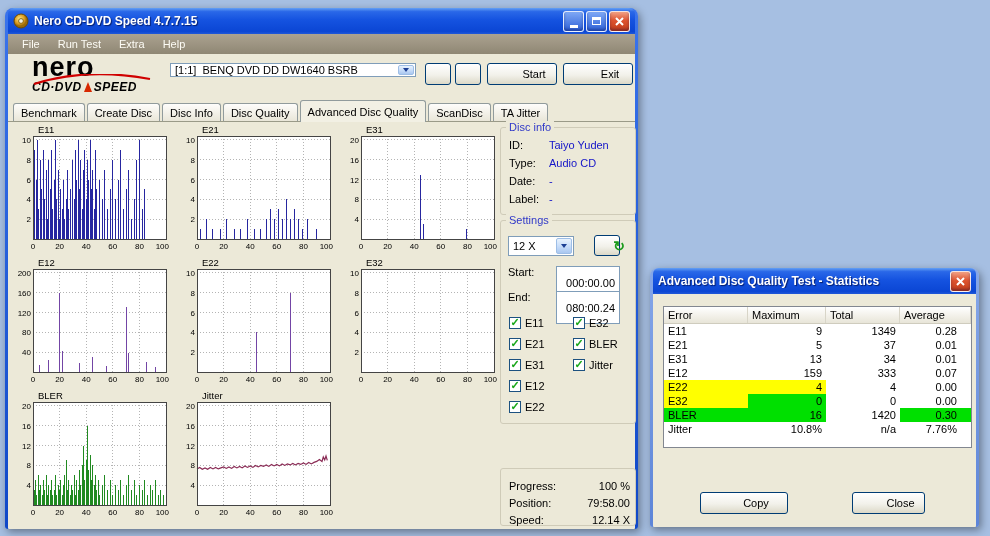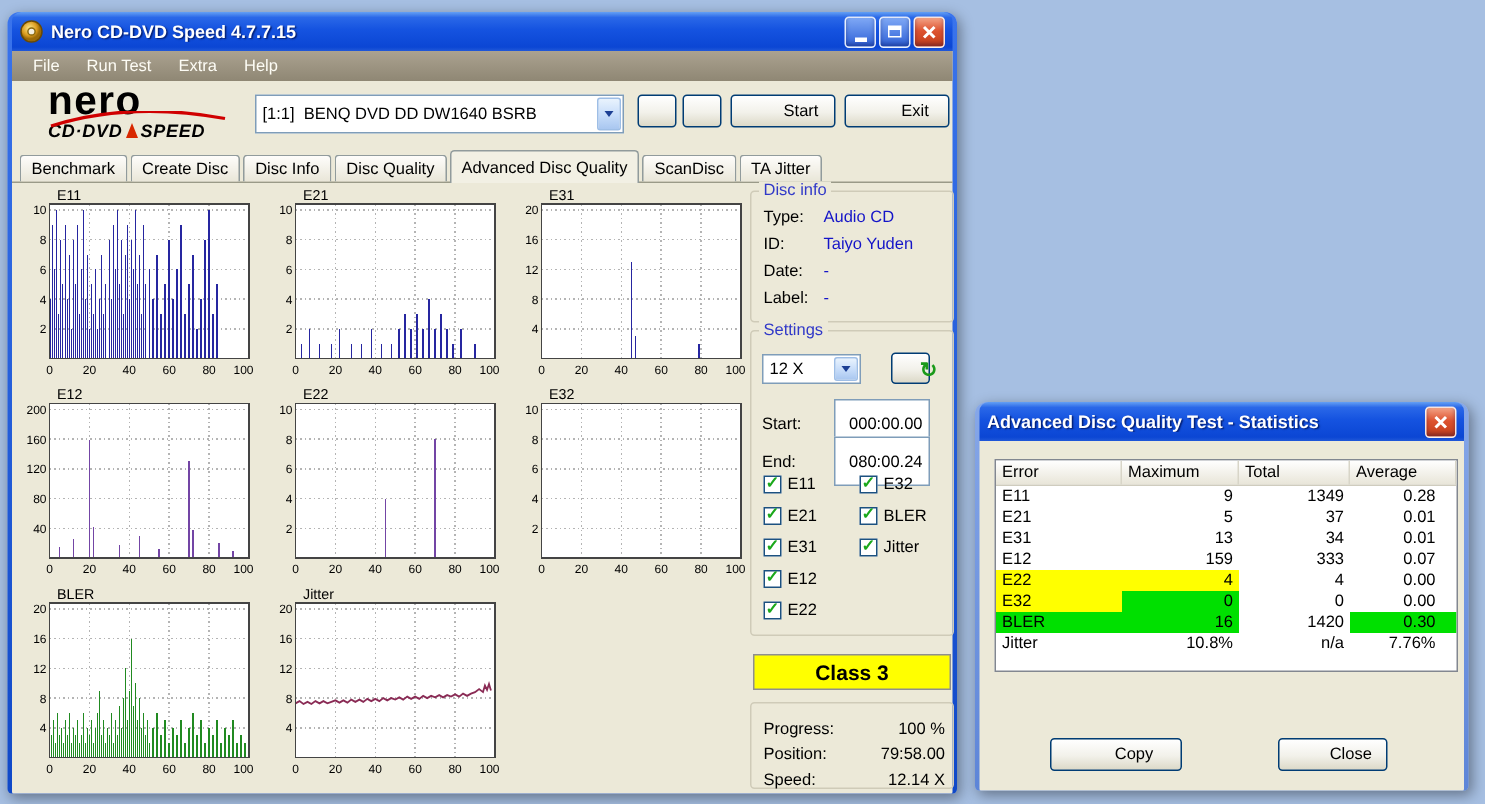--- a/index.html
+++ b/index.html
@@ -44,21 +44,21 @@
   .flame { width: 0; height: 0; border-left: 4px solid transparent; border-right: 4px solid transparent;
            border-bottom: 10px solid #d82800; display: inline-block; }
   .combo { background: #fff; border: 1px solid #7F9DB9; display: flex; align-items: center;
            padding-left: 4px; position: relative; font-size: 11px; }
   .combo-text { white-space: pre; overflow: hidden; }
   .combo-arrow { position: absolute; right: 1px; top: 1px; bottom: 1px; width: 16px; border-radius: 2px;
                  background: linear-gradient(180deg,#E9F3FD,#C9DEFA 50%,#A9C7F0); border: 1px solid #9EBEE6;
                  display: flex; align-items: center; justify-content: center; }
   .combo-arrow i { width: 0; height: 0; border-left: 3px solid transparent; border-right: 3px solid transparent;
                    border-top: 4px solid #1c3f94; }
-  .drive-combo { position: absolute; left: 162px; top: 9px; width: 246px; height: 26px; }
+  .drive-combo { position: absolute; left: 162px; top: 9px; width: 246px; height: 14px; }
   .btn { display: flex; align-items: center; justify-content: center; font-size: 11px; color: #000;
          background: linear-gradient(180deg,#ffffff,#f2f1ea 55%,#dcd9c8); border: 1px solid #003C74;
          border-radius: 3px; padding-left: 24px; }
   .icon-btn { position: absolute; top: 9px; width: 24px; height: 22px; }
   .start-btn { position: absolute; left: 479px; top: 9px; width: 70px; height: 22px; }
   .exit-btn  { position: absolute; left: 555px; top: 9px; width: 70px; height: 22px; }
 
   
   .tabstrip { position: absolute; left: 0; top: 66px; right: 0; height: 22px; display: flex;
               align-items: flex-end; padding-left: 5px; border-bottom: 1px solid #9a9a88; }
@@ -80,21 +80,21 @@
   .discinfo { left: 0; right: 0; top: 3px; height: 88px; }
   .fields { position: absolute; left: 8px; right: 5px; top: 8px; }
   .field-row { display: flex; font-size: 11px; height: 18px; align-items: center; }
   .field-row .lbl { width: 40px; color: #000; }
   .field-row .val { color: #1414c8; }
   .settings { left: 0; right: 0; top: 96px; height: 204px; }
   .speed-row { position: absolute; left: 7px; top: 14px; display: flex; gap: 20px; align-items: center; }
   .speed-combo { width: 66px; height: 20px; }
   .refresh-btn { width: 26px; height: 21px; }
   .refresh-glyph { color: #1a9a1a; font-size: 14px; font-weight: bold; line-height: 1; }
-  .time-row { position: absolute; left: 7px; display: flex; align-items: center; font-size: 11px; }
+  .time-row { position: absolute; left: 7px; display: flex; align-items: flex-start; font-size: 11px; }
   .time-row.r1 { top: 45px; } .time-row.r2 { top: 70px; }
   .time-row .lbl { width: 48px; }
   .tin { width: 64px; height: 33px; border: 1px solid #7F9DB9; background: #fff; font-size: 11px;
          display: flex; align-items: center; justify-content: flex-end; padding-right: 4px; }
   .cb-cols { position: absolute; left: 8px; top: 96px; right: 2px; display: flex; }
   .cb-col { display: flex; flex-direction: column; gap: 9px; }
   .cb-col:first-child { width: 64px; }
   .cb-item { display: flex; align-items: center; gap: 4px; font-size: 11px; }
   .cb { width: 12px; height: 12px; border: 1px solid #1C5180; background: #fff; display: flex;
         align-items: center; justify-content: center; flex: none; }
@@ -587,26 +587,26 @@
                 <text x="157" y="125" text-anchor="end" font-size="8" fill="#000">100</text>
                 <text x="26" y="9" text-anchor="start" font-size="9.5" fill="#000">Jitter</text>
               </svg></div>
         </div>
 
         <div class="right-panel">
           <div class="groupbox discinfo">
             <span class="gb-title">Disc info</span>
             <div class="fields" id="discFields">
                 <div class="field-row">
+                  <span class="lbl">ID:</span>
+                  <span class="val">Taiyo Yuden</span>
+                </div>
+                <div class="field-row">
                   <span class="lbl">Type:</span>
                   <span class="val">Audio CD</span>
-                </div>
-                <div class="field-row">
-                  <span class="lbl">ID:</span>
-                  <span class="val">Taiyo Yuden</span>
                 </div>
                 <div class="field-row">
                   <span class="lbl">Date:</span>
                   <span class="val">-</span>
                 </div>
                 <div class="field-row">
                   <span class="lbl">Label:</span>
                   <span class="val">-</span>
                 </div>
               </div>
@@ -682,21 +682,20 @@
                   <div class="cb-item">
                     <span class="cb">
                       <span class="mark">✓</span>
                     </span>
                     <span>Jitter</span>
                   </div>
                 </div>
             </div>
           </div>
 
-          <div class="class-badge">Class 3</div>
 
           <div class="groupbox progressbox">
             <div class="fields" id="progFields">
                 <div class="pf-row">
                   <span class="lbl">Progress:</span>
                   <span class="val">100 %</span>
                 </div>
                 <div class="pf-row">
                   <span class="lbl">Position:</span>
                   <span class="val">79:58.00</span>

